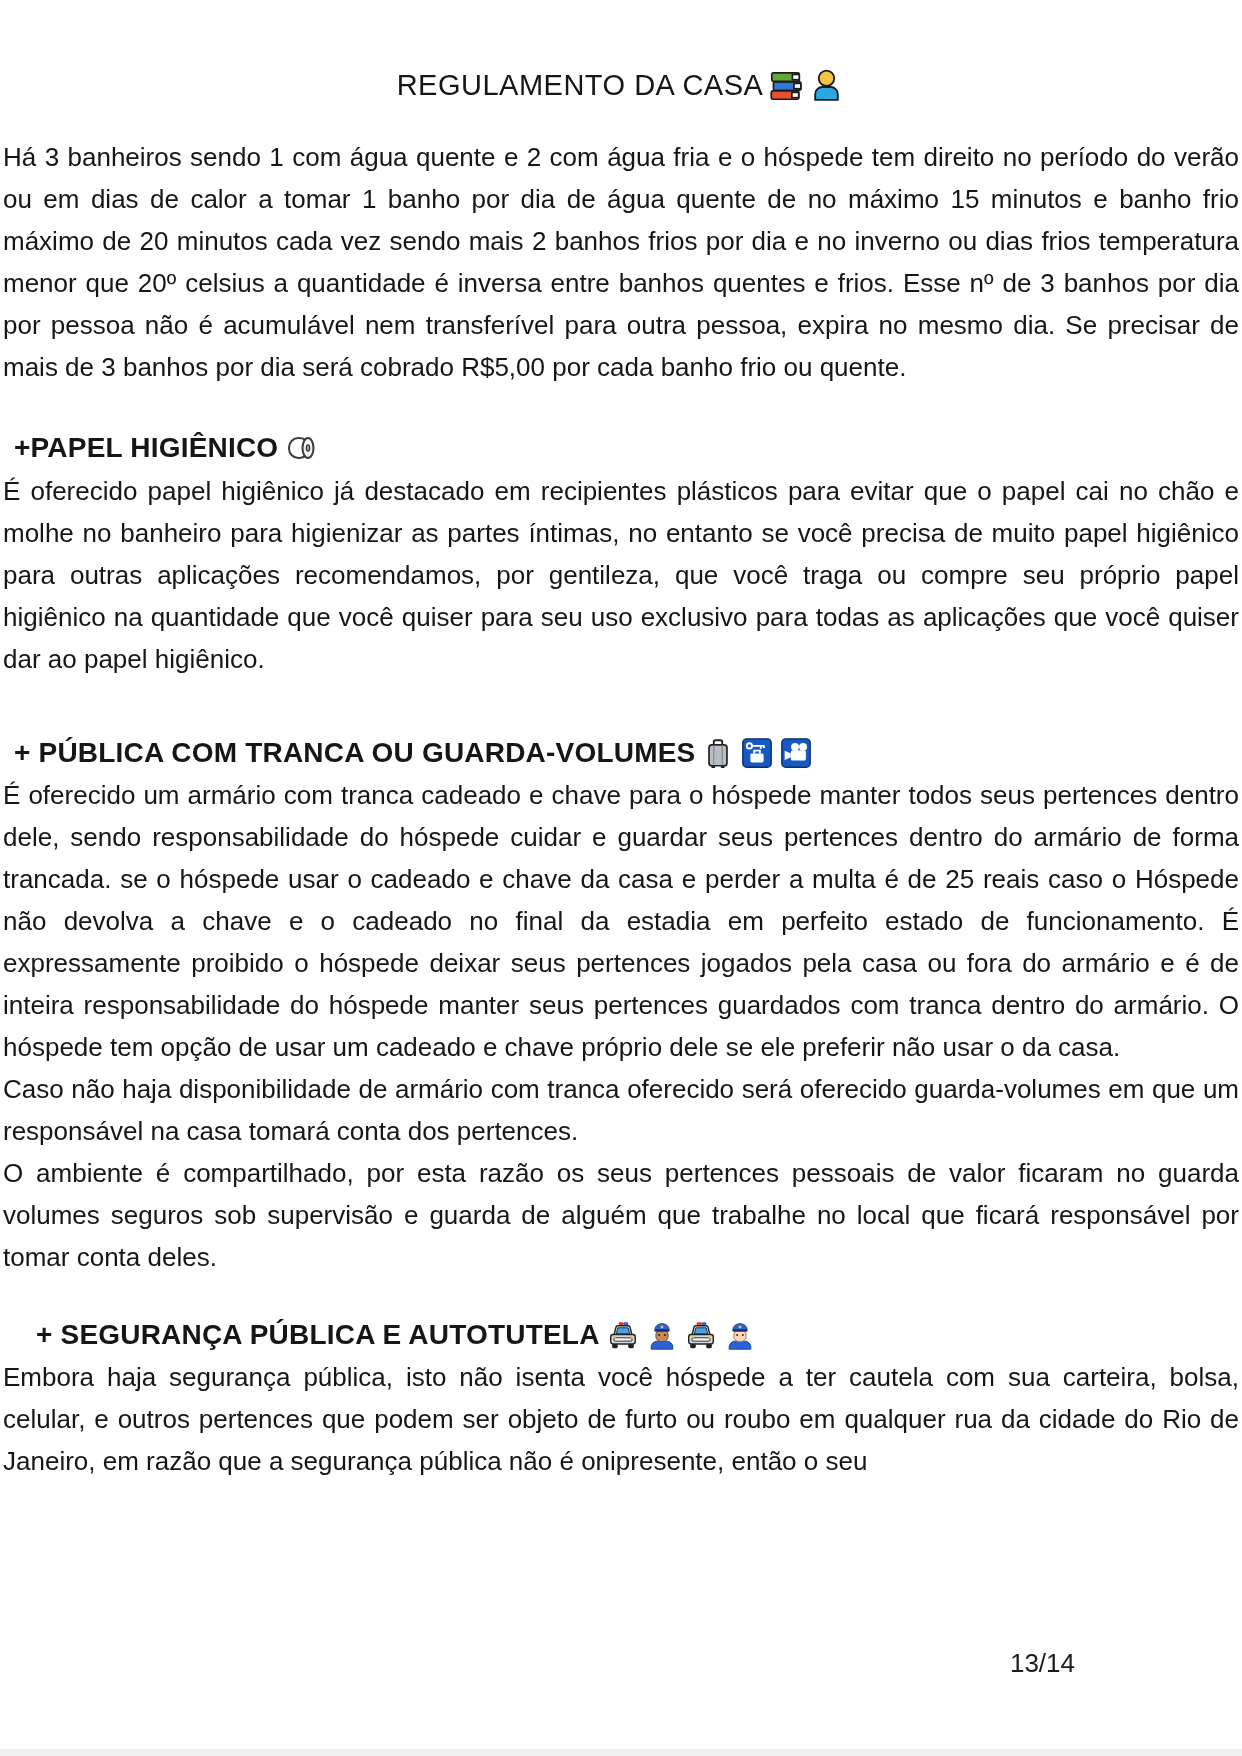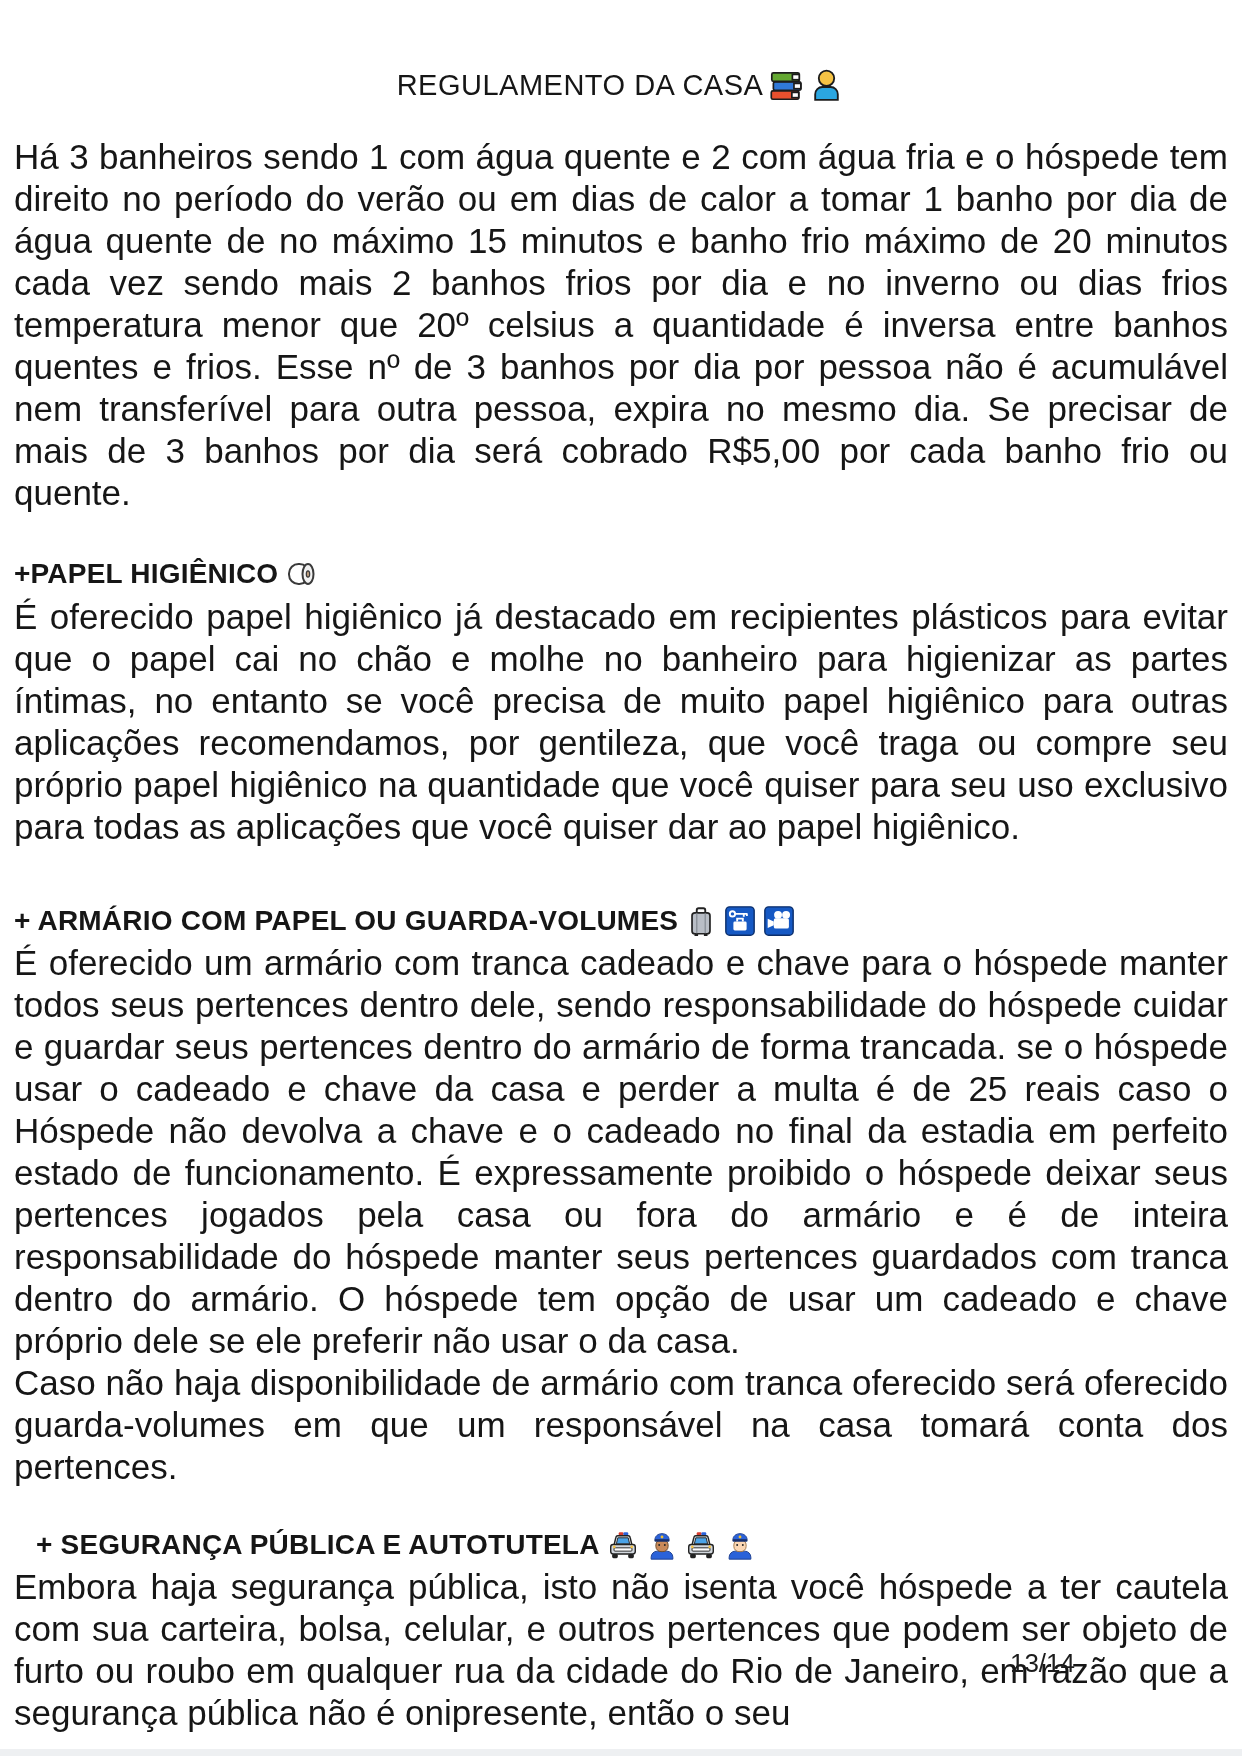--- a/index.html
+++ b/index.html
@@ -18,22 +18,22 @@
     font-size: 29px;
     font-weight: 400;
     display: flex;
     justify-content: center;
     align-items: center;
     gap: 3px;
     letter-spacing: 0.5px;
   }
   .title-icons { display: inline-flex; align-items: center; gap: 4px; }
   .para {
-    margin: 0 14px;
-    font-size: 35px;
+    margin: 0 3px;
+    font-size: 26px;
     line-height: 42px;
     text-align: justify;
     text-justify: inter-word;
   }
   .intro { margin-top: 32px; }
   .heading {
     margin: 0 14px 4px 14px;
     font-size: 28px;
     font-weight: 700;
     display: flex;
@@ -93,21 +93,21 @@
       <svg viewBox="0 0 36 36" width="36" height="36">
         <rect x="5" y="8" width="20" height="20" rx="9.5" fill="#ffffff" stroke="#3a3a3a" stroke-width="2"></rect>
         <ellipse cx="24" cy="18" rx="5.5" ry="10" fill="#f2f2f2" stroke="#3a3a3a" stroke-width="2"></ellipse>
         <ellipse cx="24" cy="18" rx="1.7" ry="3.2" fill="#b99a7c" stroke="#3a3a3a" stroke-width="1.2"></ellipse>
       </svg>
     </span>
   </h2>
   <p class="para">É oferecido papel higiênico já destacado em recipientes plásticos para evitar que o papel cai no chão e molhe no banheiro para higienizar as partes íntimas, no entanto se você precisa de muito papel higiênico para outras aplicações recomendamos, por gentileza, que você traga ou compre seu próprio papel higiênico na quantidade que você quiser para seu uso exclusivo para todas as aplicações que você quiser dar ao papel higiênico.</p>
 
   <h2 class="heading mt-armario">
-    <span>+ ARMÁRIO COM PAPEL OU GUARDA-VOLUMES</span>
+    <span>+ PÚBLICA COM TRANCA OU GUARDA-VOLUMES</span>
     <span class="hicons">
       <svg viewBox="0 0 36 36" width="34" height="34">
         <rect x="13.5" y="4.5" width="9" height="7" rx="2" fill="none" stroke="#222222" stroke-width="2"></rect>
         <rect x="8.5" y="9.5" width="19" height="22" rx="3" fill="#b9bec6" stroke="#222222" stroke-width="1.8"></rect>
         <line x1="13.5" y1="10" x2="13.5" y2="31" stroke="#8e949c" stroke-width="1.6"></line>
         <line x1="22.5" y1="10" x2="22.5" y2="31" stroke="#8e949c" stroke-width="1.6"></line>
         <rect x="11" y="31.5" width="4" height="2.5" rx="1" fill="#222222"></rect>
         <rect x="21" y="31.5" width="4" height="2.5" rx="1" fill="#222222"></rect>
       </svg>
       <svg viewBox="0 0 36 36" width="34" height="34">
@@ -121,20 +121,21 @@
         <rect x="3" y="3" width="30" height="30" rx="4" fill="#1659c4" stroke="#0c2f6b" stroke-width="1.5"></rect>
         <circle cx="17" cy="11.5" r="4.2" fill="#ffffff"></circle>
         <circle cx="25.5" cy="11.5" r="4.2" fill="#ffffff"></circle>
         <rect x="12.5" y="15" width="16" height="11" rx="2" fill="#ffffff"></rect>
         <path d="M12.5 18.5 L6 15.5 v10 l6.5 -3 z" fill="#ffffff"></path>
       </svg>
     </span>
   </h2>
   <p class="para">É oferecido um armário com tranca cadeado e chave para o hóspede manter todos seus pertences dentro dele, sendo responsabilidade do hóspede cuidar e guardar seus pertences dentro do armário de forma trancada. se o hóspede usar o cadeado e chave da casa e perder a multa é de 25 reais caso o Hóspede não devolva a chave e o cadeado no final da estadia em perfeito estado de funcionamento. É expressamente proibido o hóspede deixar seus pertences jogados pela casa ou fora do armário e é de inteira responsabilidade do hóspede manter seus pertences guardados com tranca dentro do armário. O hóspede tem opção de usar um cadeado e chave próprio dele se ele preferir não usar o da casa.</p>
   <p class="para">Caso não haja disponibilidade de armário com tranca oferecido será oferecido guarda-volumes em que um responsável na casa tomará conta dos pertences.</p>
+  <p class="para">O ambiente é compartilhado, por esta razão os seus pertences pessoais de valor ficaram no guarda volumes seguros sob supervisão e guarda de alguém que trabalhe no local que ficará responsável por tomar conta deles.</p>
 
   <h2 class="heading mt-seguranca">
     <span>+ SEGURANÇA PÚBLICA E AUTOTUTELA</span>
     <span class="hicons">
       <svg viewBox="0 0 36 36" width="34" height="34">
         <rect x="13.5" y="4.5" width="5" height="4" rx="1" fill="#d63c2e"></rect>
         <rect x="18.5" y="4.5" width="5" height="4" rx="1" fill="#2b62d9"></rect>
         <path d="M8.5 18 L10.5 9.8 a2 2 0 0 1 2-1.6 h11 a2 2 0 0 1 2 1.6 L27.5 18 z" fill="#e8ebee" stroke="#222222" stroke-width="1.5"></path>
         <path d="M11 16.8 L12.5 10.4 h11 L25 16.8 z" fill="#4aa3e8" stroke="#222222" stroke-width="1"></path>
         <rect x="5" y="17.5" width="26" height="10" rx="2.5" fill="#d3d8de" stroke="#222222" stroke-width="1.5"></rect>

